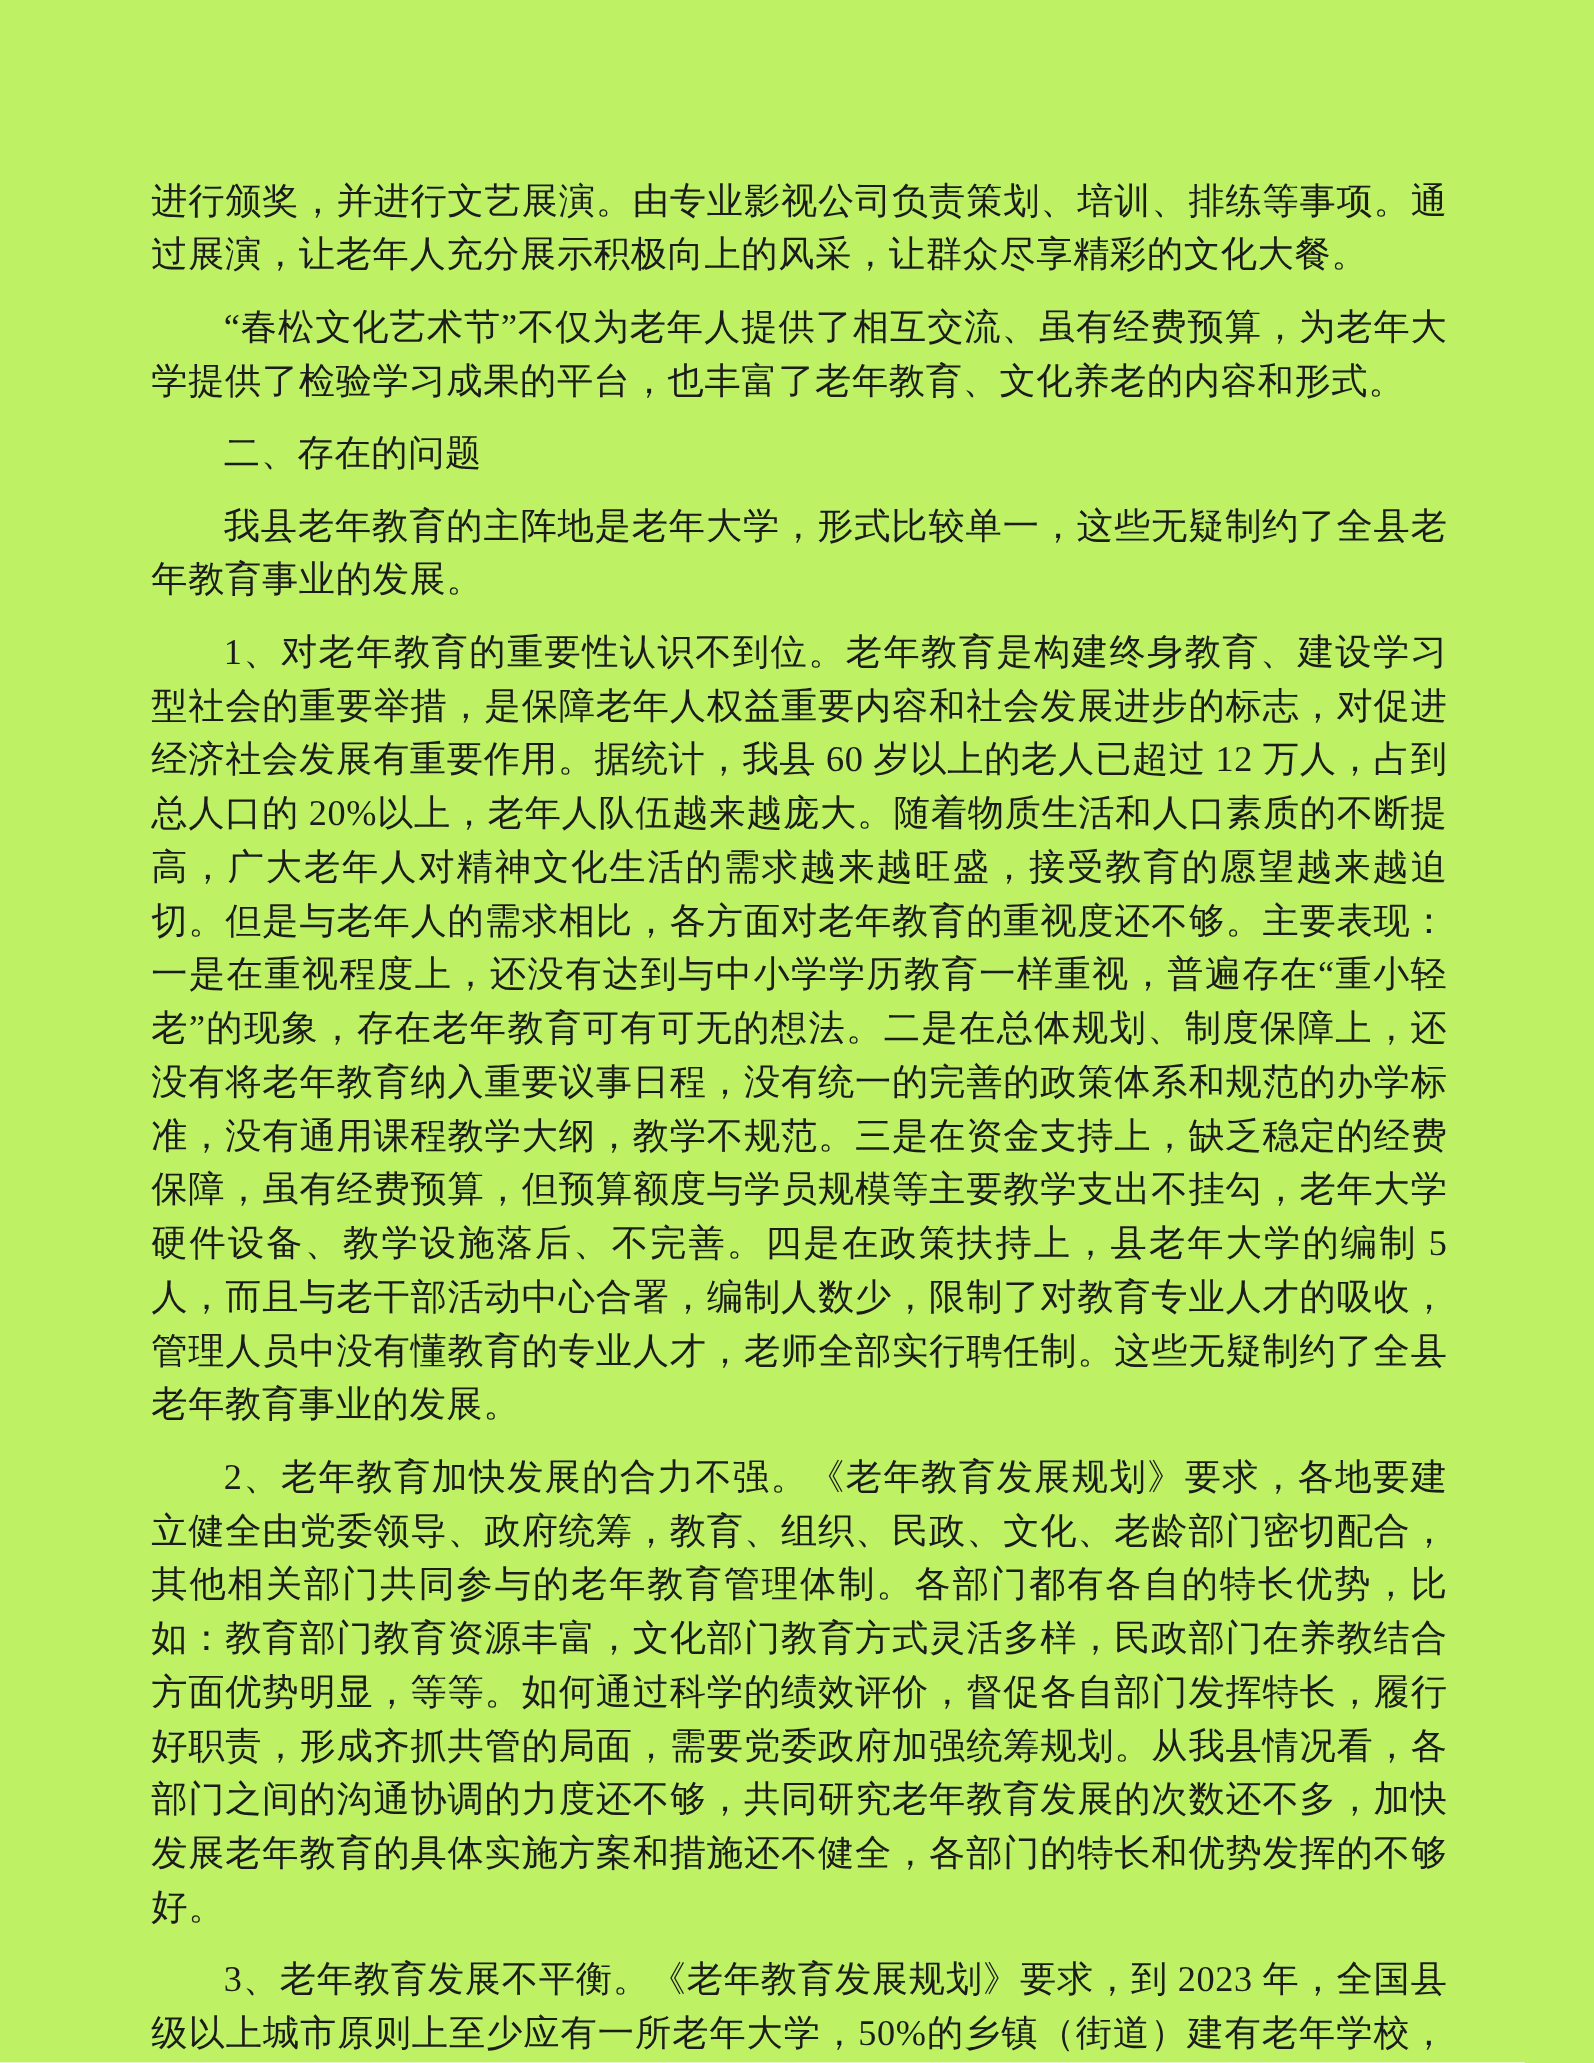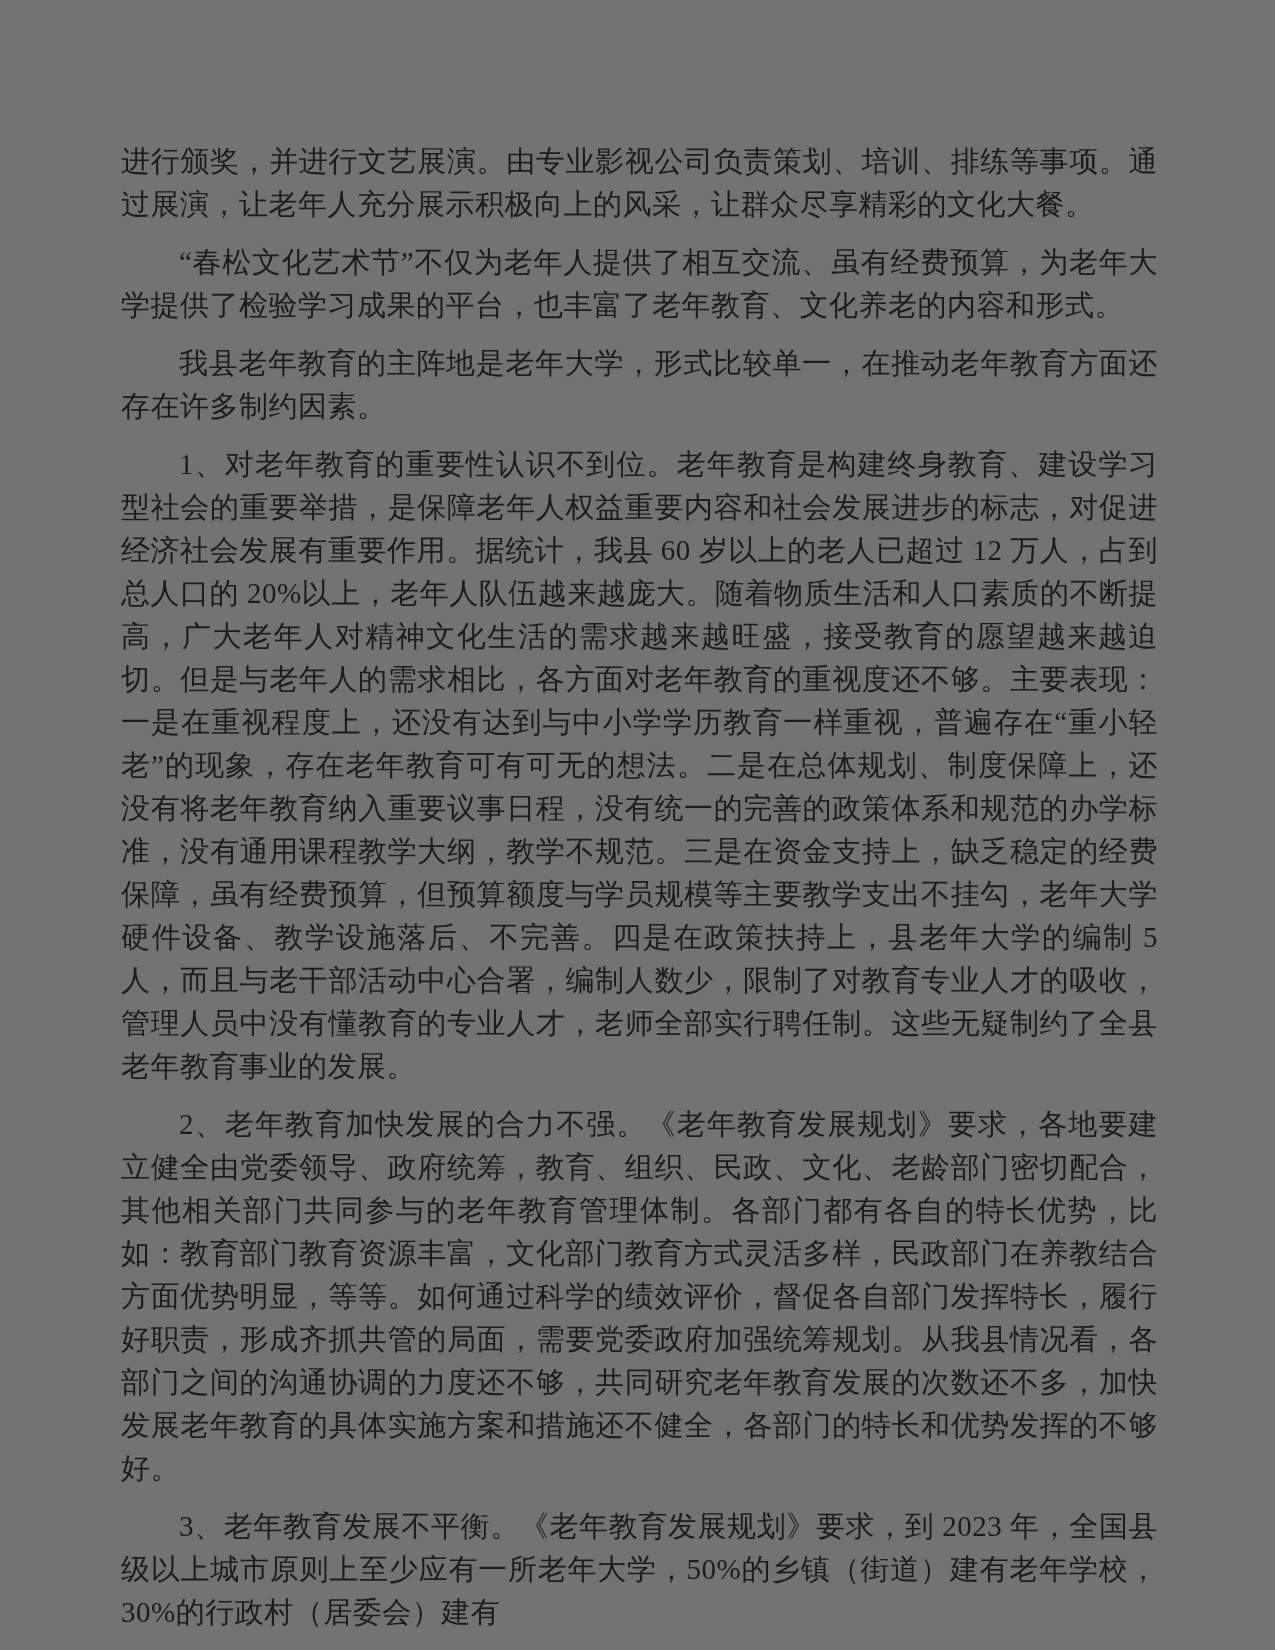--- a/index.html
+++ b/index.html
@@ -2,21 +2,21 @@
 <html lang="zh"><head>
 <meta charset="utf-8">
 <style>
   * { margin: 0; padding: 0; box-sizing: border-box; }
   html, body { background: #ffffff; }
   .page {
     position: relative;
     width: 1275px;
     height: 1650px;
     margin: 0 auto;
-    background: #737373;
+    background: #bef264;
     overflow: hidden;
     font-family: "Liberation Serif", "DejaVu Serif", serif;
     color: #1c1c1c;
   }
   .doc-body {
     position: absolute;
     top: 140px;
     left: 121px;
     width: 1037px;
   }
@@ -33,18 +33,19 @@
   .para.indent { text-indent: 58px; }
   .para:last-child { margin-bottom: 0; }
 </style>
 </head>
 <body>
 
 <div class="page">
   <div class="doc-body">
       <p class="para">进行颁奖，并进行文艺展演。由专业影视公司负责策划、培训、排练等事项。通过展演，让老年人充分展示积极向上的风采，让群众尽享精彩的文化大餐。</p>
       <p class="para indent">“春松文化艺术节”不仅为老年人提供了相互交流、虽有经费预算，为老年大学提供了检验学习成果的平台，也丰富了老年教育、文化养老的内容和形式。</p>
-      <p class="para indent">我县老年教育的主阵地是老年大学，形式比较单一，在推动老年教育方面还存在许多制约因素。</p>
+      <p class="para indent">二、存在的问题</p>
+      <p class="para indent">我县老年教育的主阵地是老年大学，形式比较单一，这些无疑制约了全县老年教育事业的发展。</p>
       <p class="para indent">1、对老年教育的重要性认识不到位。老年教育是构建终身教育、建设学习型社会的重要举措，是保障老年人权益重要内容和社会发展进步的标志，对促进经济社会发展有重要作用。据统计，我县 60 岁以上的老人已超过 12 万人，占到总人口的 20%以上，老年人队伍越来越庞大。随着物质生活和人口素质的不断提高，广大老年人对精神文化生活的需求越来越旺盛，接受教育的愿望越来越迫切。但是与老年人的需求相比，各方面对老年教育的重视度还不够。主要表现：一是在重视程度上，还没有达到与中小学学历教育一样重视，普遍存在“重小轻老”的现象，存在老年教育可有可无的想法。二是在总体规划、制度保障上，还没有将老年教育纳入重要议事日程，没有统一的完善的政策体系和规范的办学标准，没有通用课程教学大纲，教学不规范。三是在资金支持上，缺乏稳定的经费保障，虽有经费预算，但预算额度与学员规模等主要教学支出不挂勾，老年大学硬件设备、教学设施落后、不完善。四是在政策扶持上，县老年大学的编制 5 人，而且与老干部活动中心合署，编制人数少，限制了对教育专业人才的吸收，管理人员中没有懂教育的专业人才，老师全部实行聘任制。这些无疑制约了全县老年教育事业的发展。</p>
       <p class="para indent">2、老年教育加快发展的合力不强。《老年教育发展规划》要求，各地要建立健全由党委领导、政府统筹，教育、组织、民政、文化、老龄部门密切配合，其他相关部门共同参与的老年教育管理体制。各部门都有各自的特长优势，比如：教育部门教育资源丰富，文化部门教育方式灵活多样，民政部门在养教结合方面优势明显，等等。如何通过科学的绩效评价，督促各自部门发挥特长，履行好职责，形成齐抓共管的局面，需要党委政府加强统筹规划。从我县情况看，各部门之间的沟通协调的力度还不够，共同研究老年教育发展的次数还不多，加快发展老年教育的具体实施方案和措施还不健全，各部门的特长和优势发挥的不够好。</p>
       <p class="para indent">3、老年教育发展不平衡。《老年教育发展规划》要求，到 2023 年，全国县级以上城市原则上至少应有一所老年大学，50%的乡镇（街道）建有老年学校，30%的行政村（居委会）建有</p>
     </div>
 </div>
 
 </body></html>

